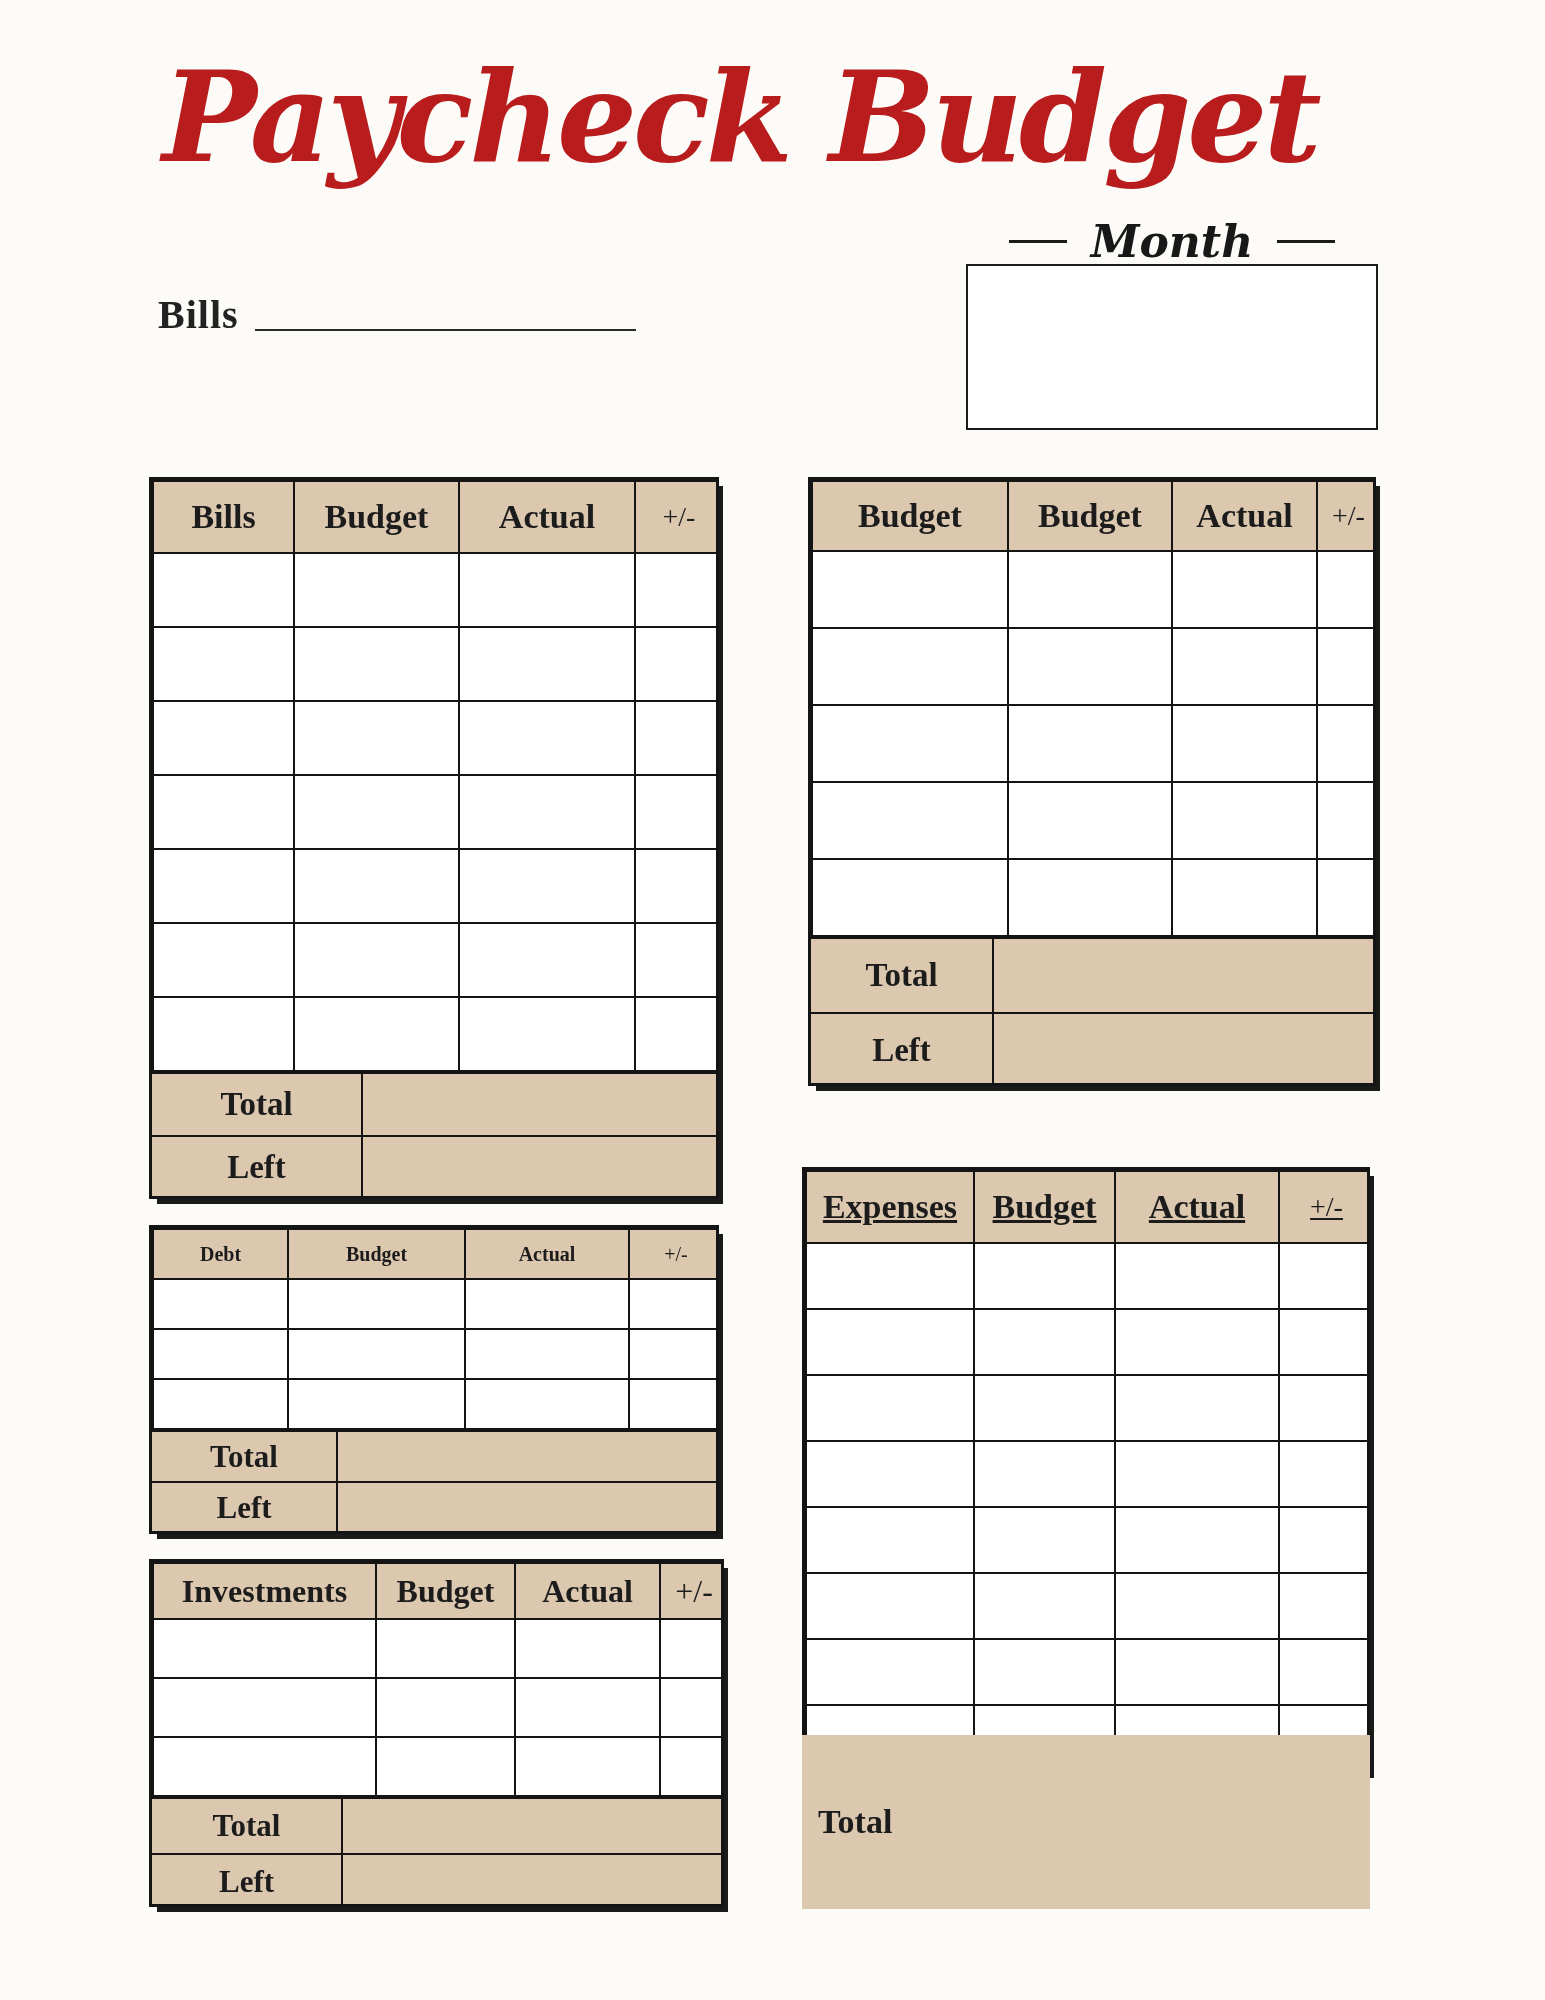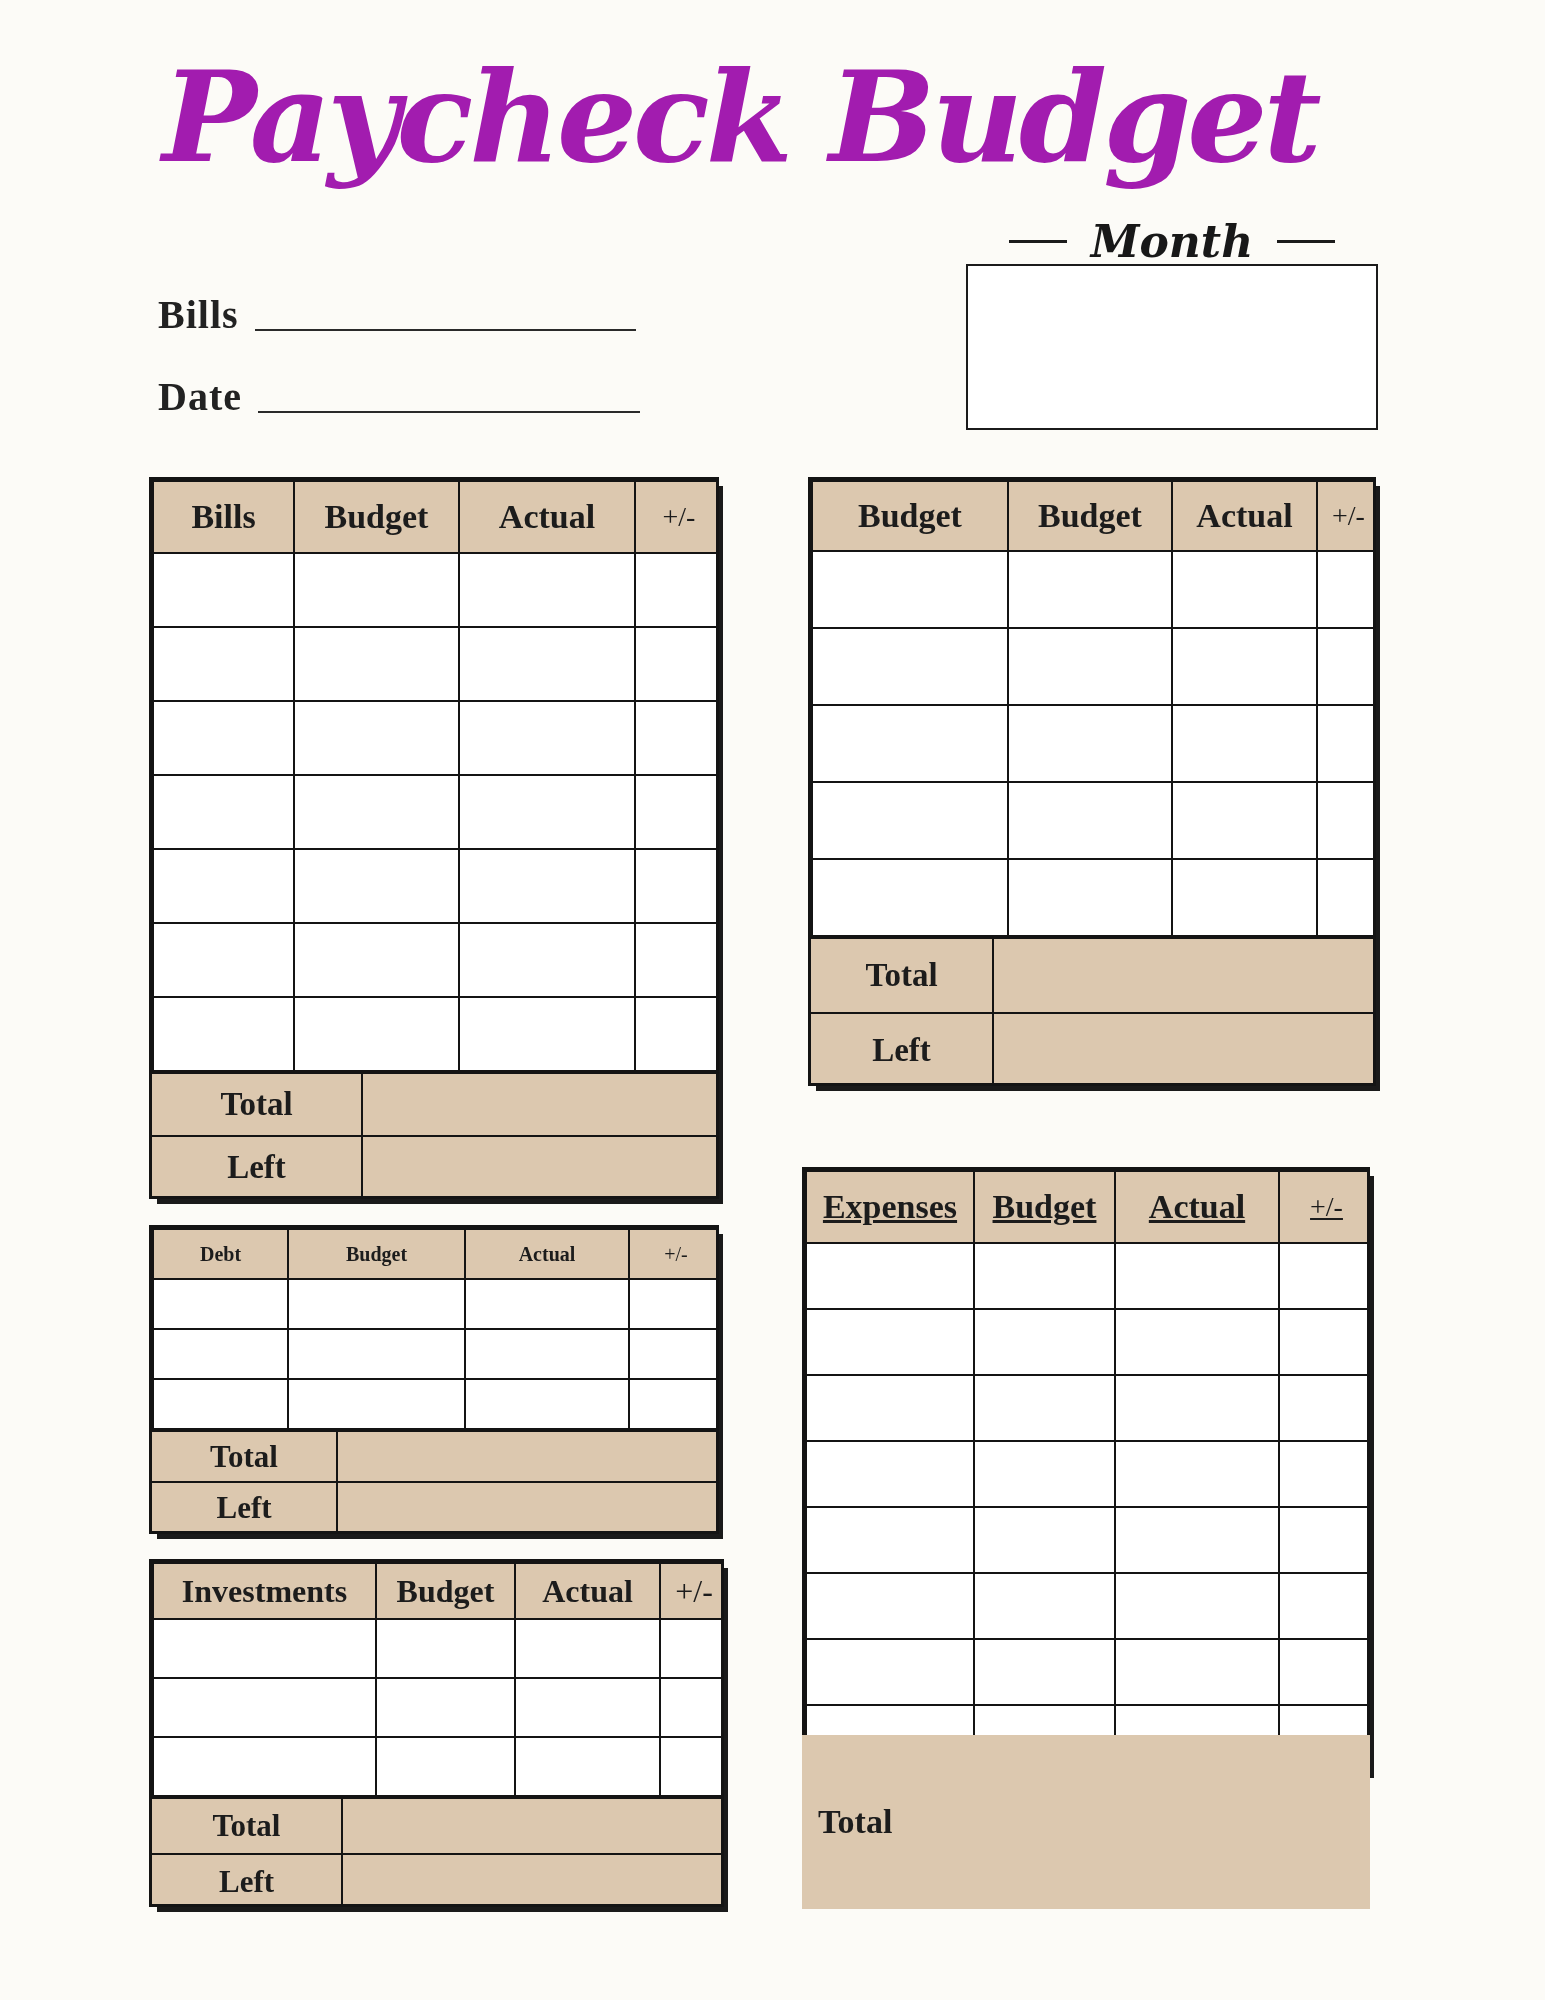--- a/index.html
+++ b/index.html
@@ -8,21 +8,21 @@
     position:relative; width:1545px; height:2000px;
     background:#fcfbf7; overflow:hidden;
     font-family:"Liberation Serif", serif; color:#1c1c1c;
   }
 
   
   .title {
     position:absolute; top:48px; left:0; width:1480px;
     text-align:center;
     font-family:"DejaVu Serif", serif; font-style:italic; font-weight:bold;
-    font-size:126px; letter-spacing:-4px; color:#a21caf; line-height:1.1;
+    font-size:126px; letter-spacing:-4px; color:#b91c1c; line-height:1.1;
   }
 
   
   .month-wrap { position:absolute; left:966px; top:218px; width:412px; }
   .month-label-row { display:flex; align-items:center; justify-content:center; gap:24px; height:46px; }
   .mline { width:58px; height:0; border-top:3px solid #1b1b1b; }
   .month-text {
     font-family:"DejaVu Serif", serif; font-style:italic; font-weight:bold;
     font-size:44px; color:#181818;
   }
@@ -122,24 +122,20 @@
       <span class="mline"></span>
     </div>
     <div class="month-box"></div>
   </div>
 
   <div class="field amount-field">
     <span class="field-label">Bills</span>
     <span class="field-line"></span>
   </div>
 
-  <div class="field date-field">
-    <span class="field-label">Date</span>
-    <span class="field-line"></span>
-  </div>
 
   <div class="tablebox" id="bills">
     <table>
       <colgroup>
           <col class="c0">
           <col class="c1">
           <col class="c2">
           <col class="c3">
         </colgroup>
       <thead>

